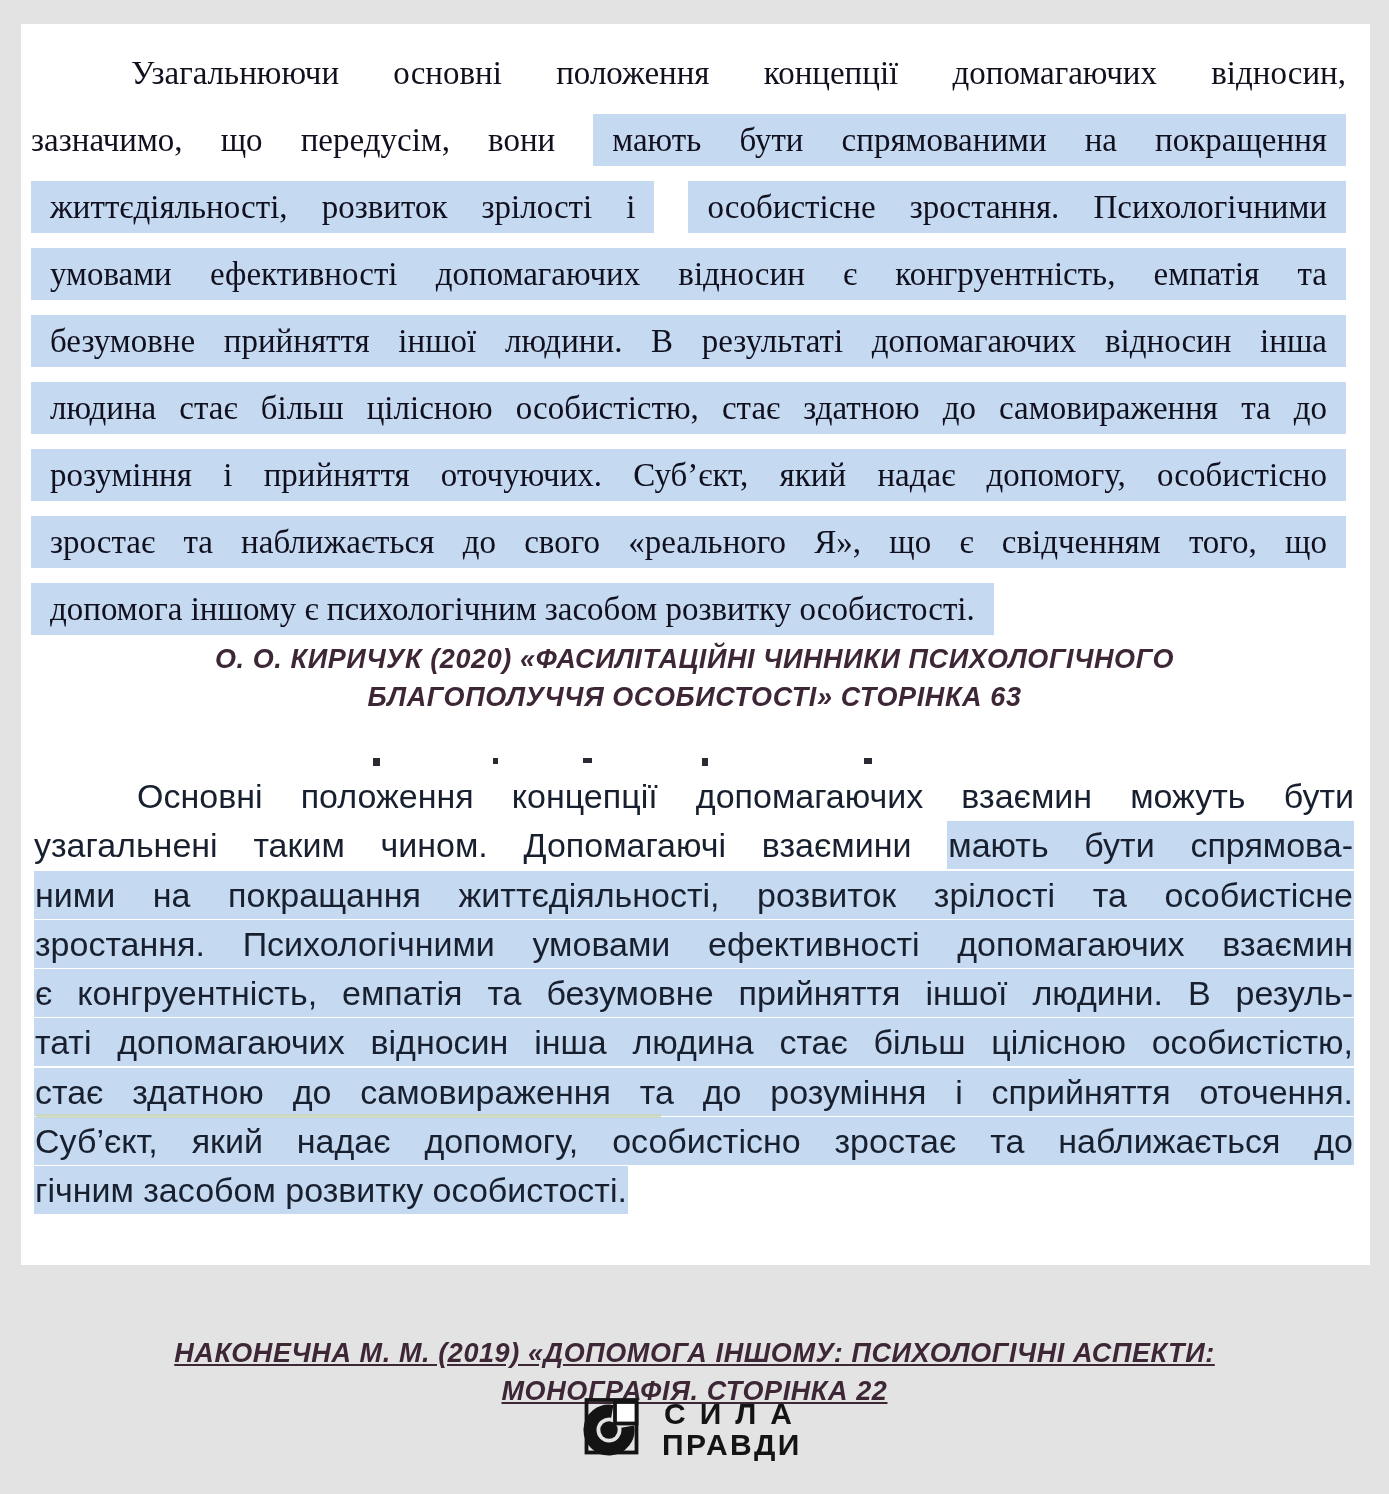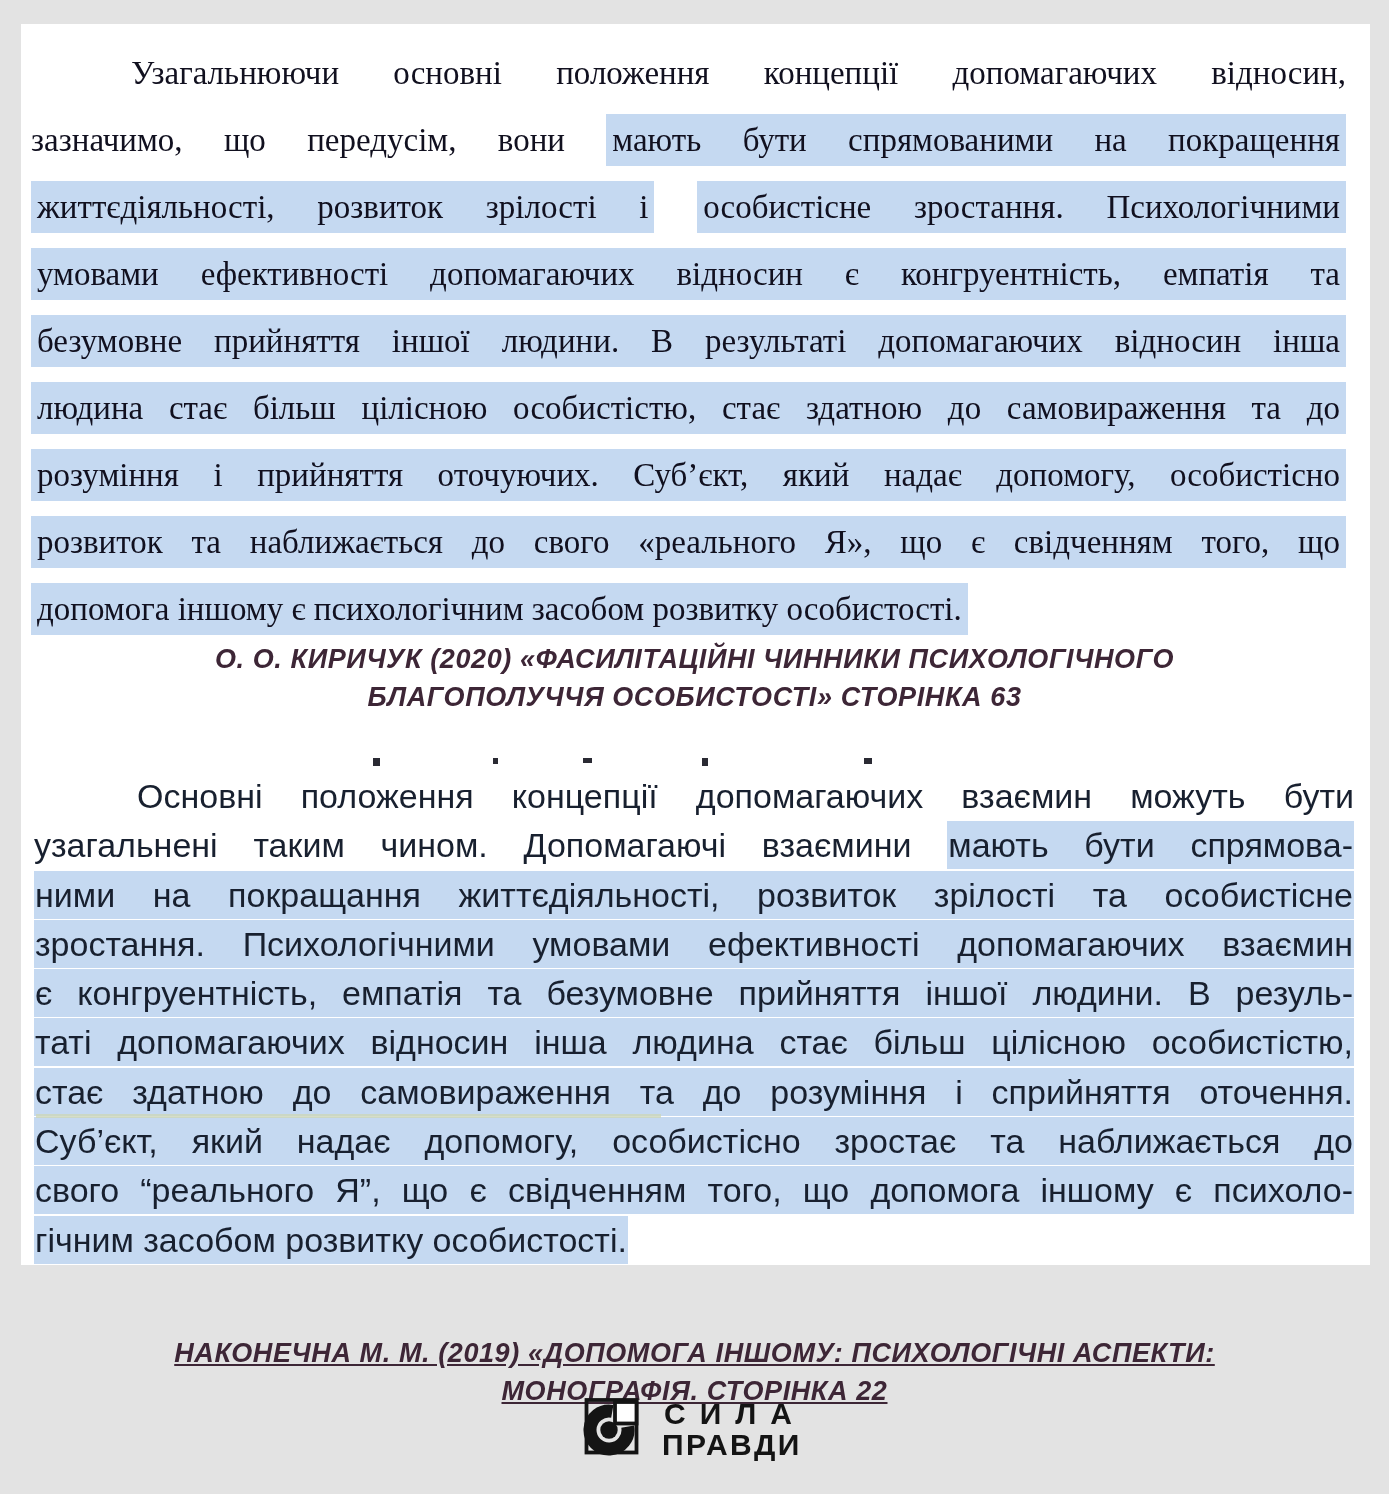--- a/index.html
+++ b/index.html
@@ -25,21 +25,21 @@
     white-space:normal;
   }
   .sans-line{
     font-family:"Liberation Sans", sans-serif; font-size:34px; line-height:49.3px;
     color:var(--sans-ink); text-align:justify; text-align-last:justify;
   }
   .indent-top{text-indent:100px;}
   .indent-bottom{text-indent:103px;}
   .last-line{text-align-last:left;}
 
-  .hl{background:var(--hl); padding:8px 6px;}
+  .hl{background:var(--hl); padding:8px 19px;}
   .sans-line .hl{padding:5px 1px;}
 
   .rel{position:relative;}
   .green-mark{
     position:absolute; left:2px; bottom:-1px; width:625px; height:4px;
     background:var(--green); opacity:.8;
   }
 
   
   .frags{position:absolute; top:1px; left:0; width:100%; height:9px;}
@@ -78,21 +78,21 @@
 <body>
 
 <div class="panel panel-top">
   <div class="serif-line indent-top"><span>Узагальнюючи основні положення концепції допомагаючих відносин,</span></div>
   <div class="serif-line"><span>зазначимо, що передусім, вони</span> <span class="hl">мають бути спрямованими на покращення</span></div>
   <div class="serif-line"><span class="hl">життєдіяльності, розвиток зрілості і</span> <span class="hl">особистісне зростання. Психологічними</span></div>
   <div class="serif-line"><span class="hl">умовами ефективності допомагаючих відносин є конгруентність, емпатія та</span></div>
   <div class="serif-line"><span class="hl">безумовне прийняття іншої людини. В результаті допомагаючих відносин інша</span></div>
   <div class="serif-line"><span class="hl">людина стає більш цілісною особистістю, стає здатною до самовираження та до</span></div>
   <div class="serif-line"><span class="hl">розуміння і прийняття оточуючих. Суб’єкт, який надає допомогу, особистісно</span></div>
-  <div class="serif-line"><span class="hl">розвиток та наближається до свого «реального Я», що є свідченням того, що</span></div>
+  <div class="serif-line"><span class="hl">зростає та наближається до свого «реального Я», що є свідченням того, що</span></div>
   <div class="serif-line last-line"><span class="hl">допомога іншому є психологічним засобом розвитку особистості.</span></div>
 </div>
 
 <div class="caption caption-top">
   <div>О. О. КИРИЧУК (2020) «ФАСИЛІТАЦІЙНІ ЧИННИКИ ПСИХОЛОГІЧНОГО</div>
   <div>БЛАГОПОЛУЧЧЯ ОСОБИСТОСТІ» СТОРІНКА 63</div>
 </div>
 
 <div class="panel panel-bottom">
   <div class="frags">
@@ -103,21 +103,20 @@
       <i class="f5"></i>
     </div>
   <div class="sans-line indent-bottom"><span>Основні положення концепції допомагаючих взаємин можуть бути</span></div>
   <div class="sans-line"><span>узагальнені таким чином. Допомагаючі взаємини</span> <span class="hl">мають бути спрямова-</span></div>
   <div class="sans-line"><span class="hl">ними на покращання життєдіяльності, розвиток зрілості та особистісне</span></div>
   <div class="sans-line"><span class="hl">зростання. Психологічними умовами ефективності допомагаючих взаємин</span></div>
   <div class="sans-line"><span class="hl">є конгруентність, емпатія та безумовне прийняття іншої людини. В резуль-</span></div>
   <div class="sans-line"><span class="hl">таті допомагаючих відносин інша людина стає більш цілісною особистістю,</span></div>
   <div class="sans-line rel"><span class="hl">стає здатною до самовираження та до розуміння і сприйняття оточення.</span><span class="green-mark"></span></div>
   <div class="sans-line"><span class="hl">Суб’єкт, який надає допомогу, особистісно зростає та наближається до</span></div>
-  <div class="sans-line"><span class="hl">свого “реального Я”, що є свідченням того, що допомога іншому є психоло-</span></div>
   <div class="sans-line last-line"><span class="hl">гічним засобом розвитку особистості.</span></div>
 </div>
 
 <div class="caption caption-bottom">
   <div>НАКОНЕЧНА М. М. (2019) «ДОПОМОГА ІНШОМУ: ПСИХОЛОГІЧНІ АСПЕКТИ:</div>
   <div>МОНОГРАФІЯ. СТОРІНКА 22</div>
 </div>
 
 <div class="logo">
   <span>

